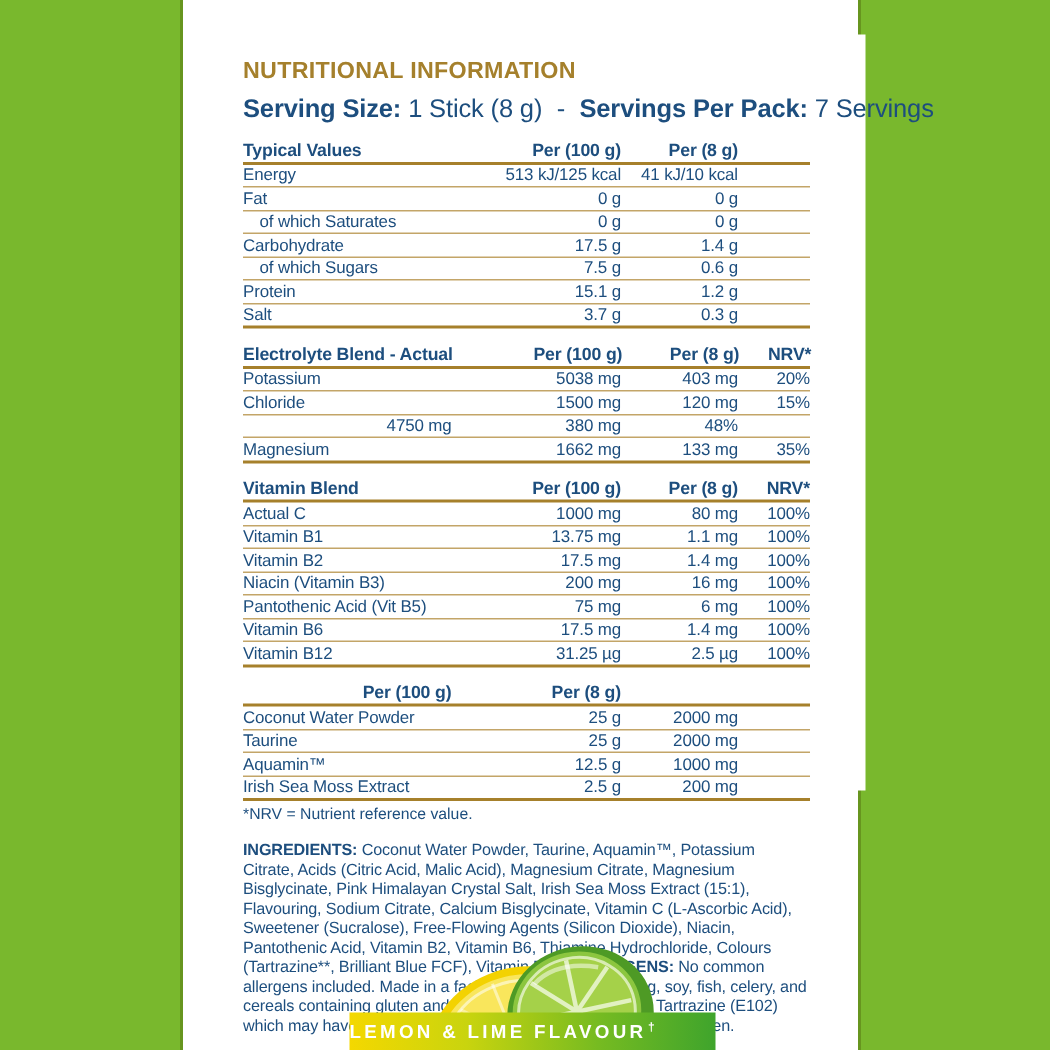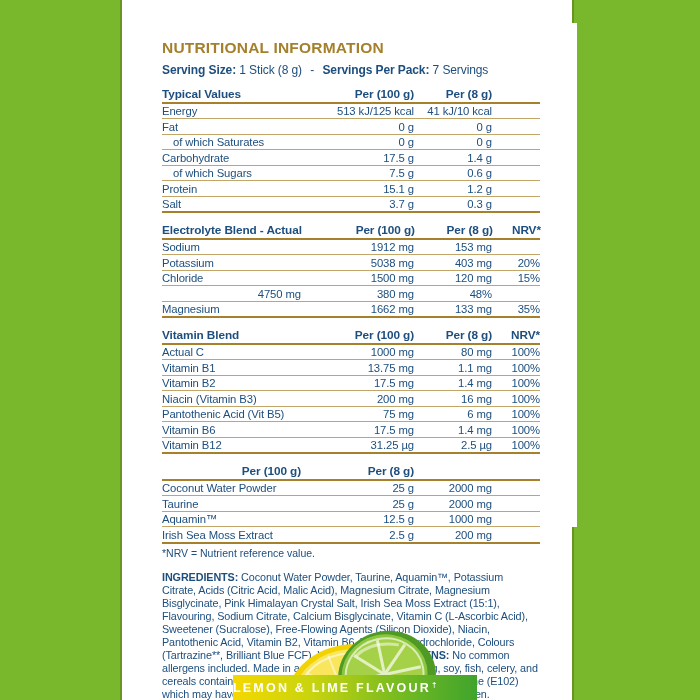--- a/index.html
+++ b/index.html
@@ -15,21 +15,21 @@
   *{margin:0;padding:0;box-sizing:border-box;}
   html,body{width:700px;height:700px;}
   body{font-family:"Liberation Sans",sans-serif;background:#fff;}
   .page{position:relative;width:700px;height:700px;background:#fff;overflow:hidden;}
   .side{position:absolute;top:0;bottom:0;background:var(--green);}
   .side.left{left:0;width:122px;border-right:2px solid var(--green-edge);}
   .side.right{right:0;width:128px;border-left:2px solid var(--green-edge);}
   .panel{position:absolute;left:127px;top:0;width:450px;height:504px;background:#fff;
          padding:16px 37px 0 35px;color:var(--navy);margin-top:23px;}
   .title{font-size:15.5px;font-weight:bold;color:var(--gold);letter-spacing:.2px;}
-  .serving{font-size:12px;margin-top:6px;letter-spacing:-.1px;white-space:nowrap;}
+  .serving{font-size:17px;margin-top:6px;letter-spacing:-.1px;white-space:nowrap;}
   .serving b{font-weight:bold;}
   .serving .sep{margin:0 5px;}
   .ntable{margin-top:8px;border-bottom:2px solid var(--rule-thick);}
   .trow{display:grid;grid-template-columns:1fr 113px 78px 48px;align-items:baseline;
         font-size:11.3px;letter-spacing:-.1px;}
   .trow .c{padding:1.5px 0 1px 0;}
   .trow .v,.trow .nrv{text-align:right;}
   .trow.head{font-weight:bold;font-size:11.8px;border-bottom:2px solid var(--rule-thick);}
   .trow:not(.head):not(:last-child){border-bottom:1px solid var(--rule-thin);}
   .trow.indent .name{padding-left:11px;}
@@ -117,26 +117,20 @@
           </div>
         </div>
         <div class="ntable">
           <div class="trow head">
             <span class="c name">Electrolyte Blend - Actual</span>
             <span class="c v">Per (100 g)</span>
             <span class="c v">Per (8 g)</span>
             <span class="c nrv">NRV*</span>
           </div>
           <div class="trow">
-            <span class="c name">Sodium</span>
-            <span class="c v">1912 mg</span>
-            <span class="c v">153 mg</span>
-            <span class="c nrv"></span>
-          </div>
-          <div class="trow">
             <span class="c name">Potassium</span>
             <span class="c v">5038 mg</span>
             <span class="c v">403 mg</span>
             <span class="c nrv">20%</span>
           </div>
           <div class="trow">
             <span class="c name">Chloride</span>
             <span class="c v">1500 mg</span>
             <span class="c v">120 mg</span>
             <span class="c nrv">15%</span>

